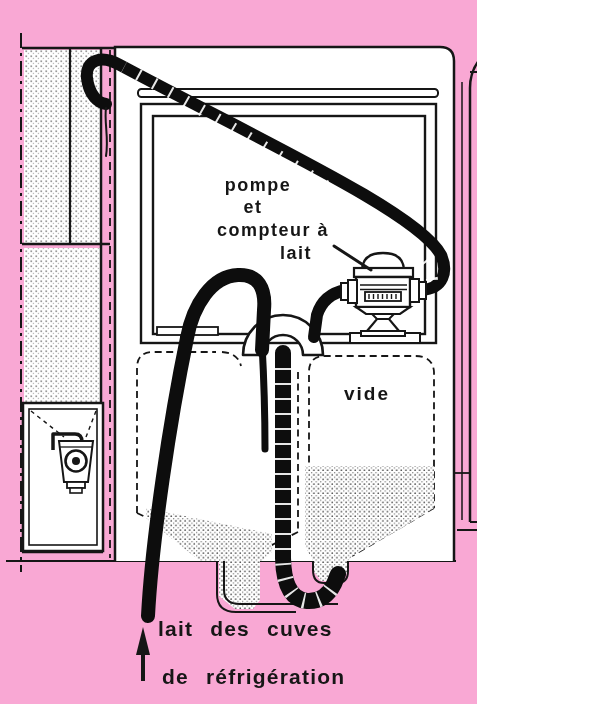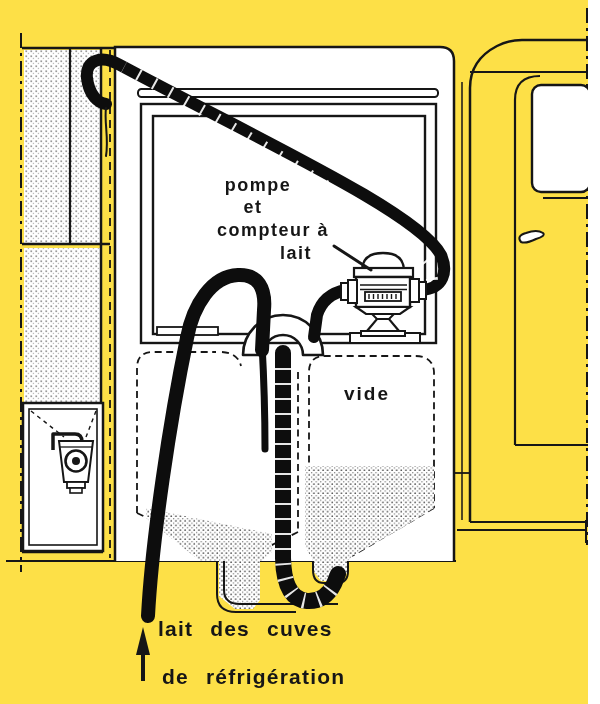--- a/index.html
+++ b/index.html
@@ -1,16 +1,16 @@
 <!DOCTYPE html>
 <html><head>
 <meta charset="utf-8">
 <style>
   html,body{margin:0;padding:0;background:#ffffff;}
-  .fig{position:relative;width:588px;height:704px;background:#fde047;overflow:hidden;
+  .fig{position:relative;width:477px;height:704px;background:#f9a8d4;overflow:hidden;
        font-family:"Liberation Sans","DejaVu Sans",sans-serif;}
   svg{display:block}
   text{fill:#161616;font-family:"Liberation Sans","DejaVu Sans",sans-serif;font-weight:700;}
   .lbl-pump{font-size:18px;letter-spacing:1.5px;}
   .lbl-vide{font-size:19px;letter-spacing:2px;}
   .lbl-src{font-size:21px;letter-spacing:1.2px;word-spacing:10px;}
 </style>
 </head>
 <body>
 

